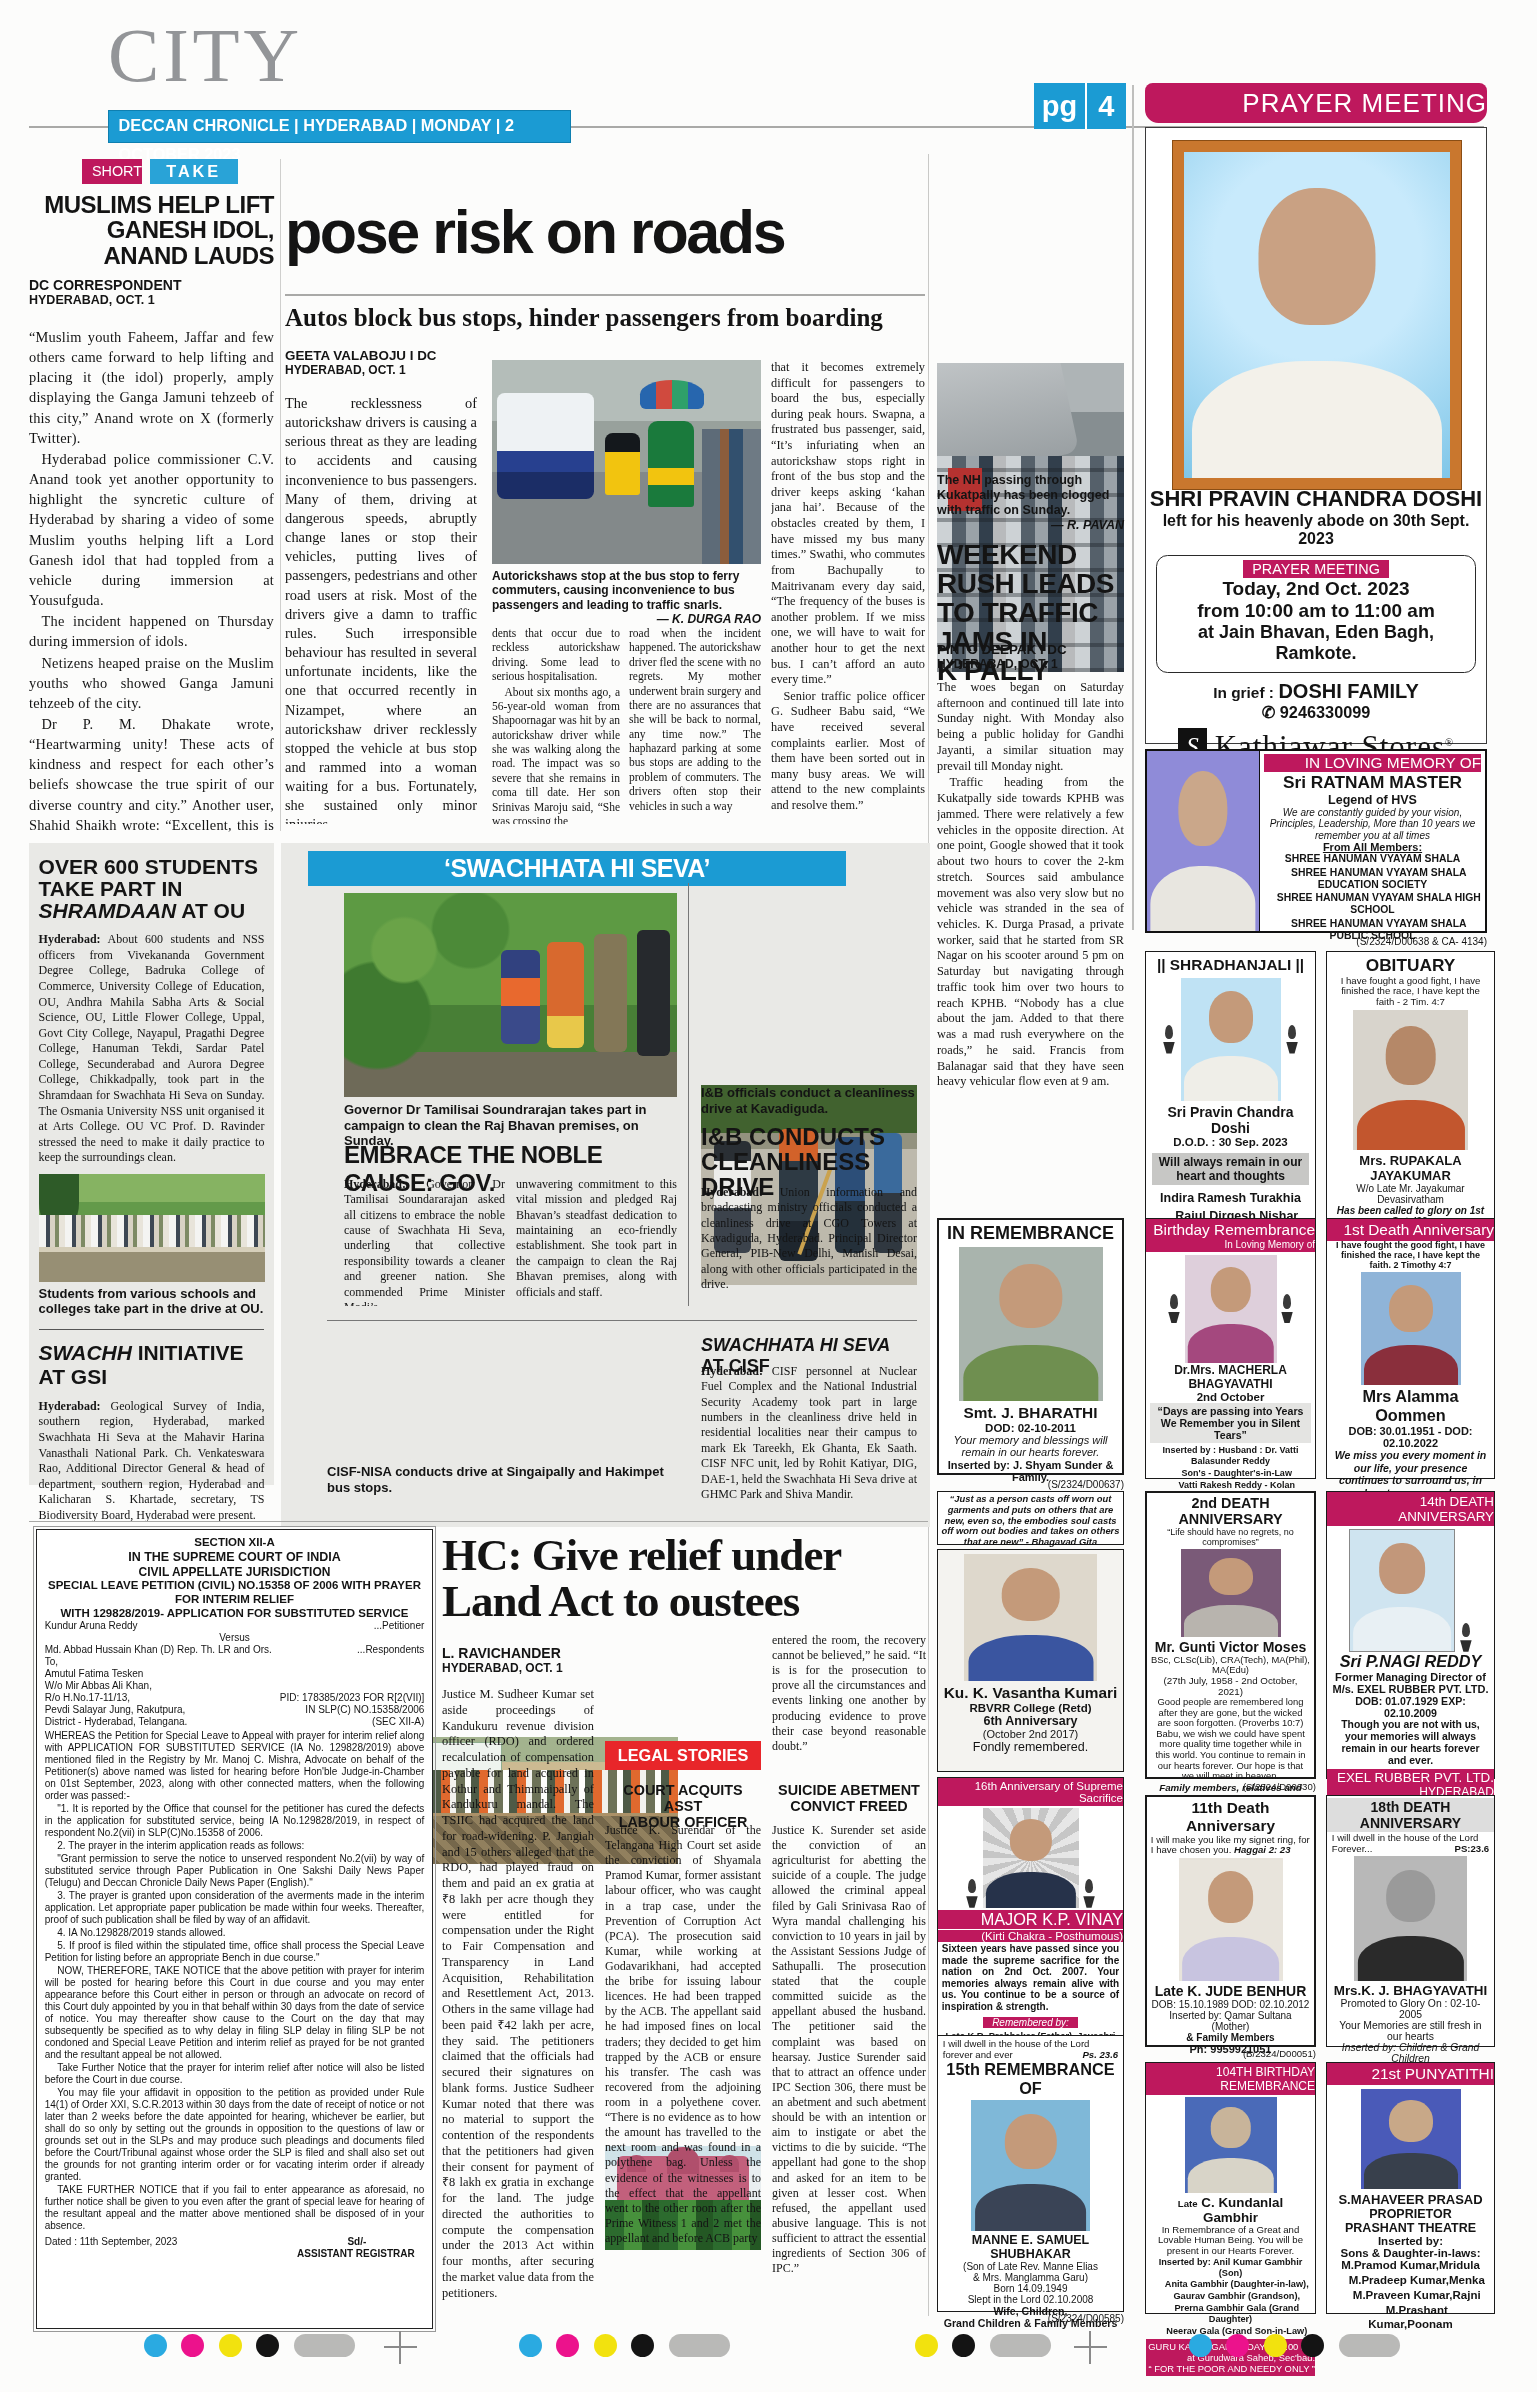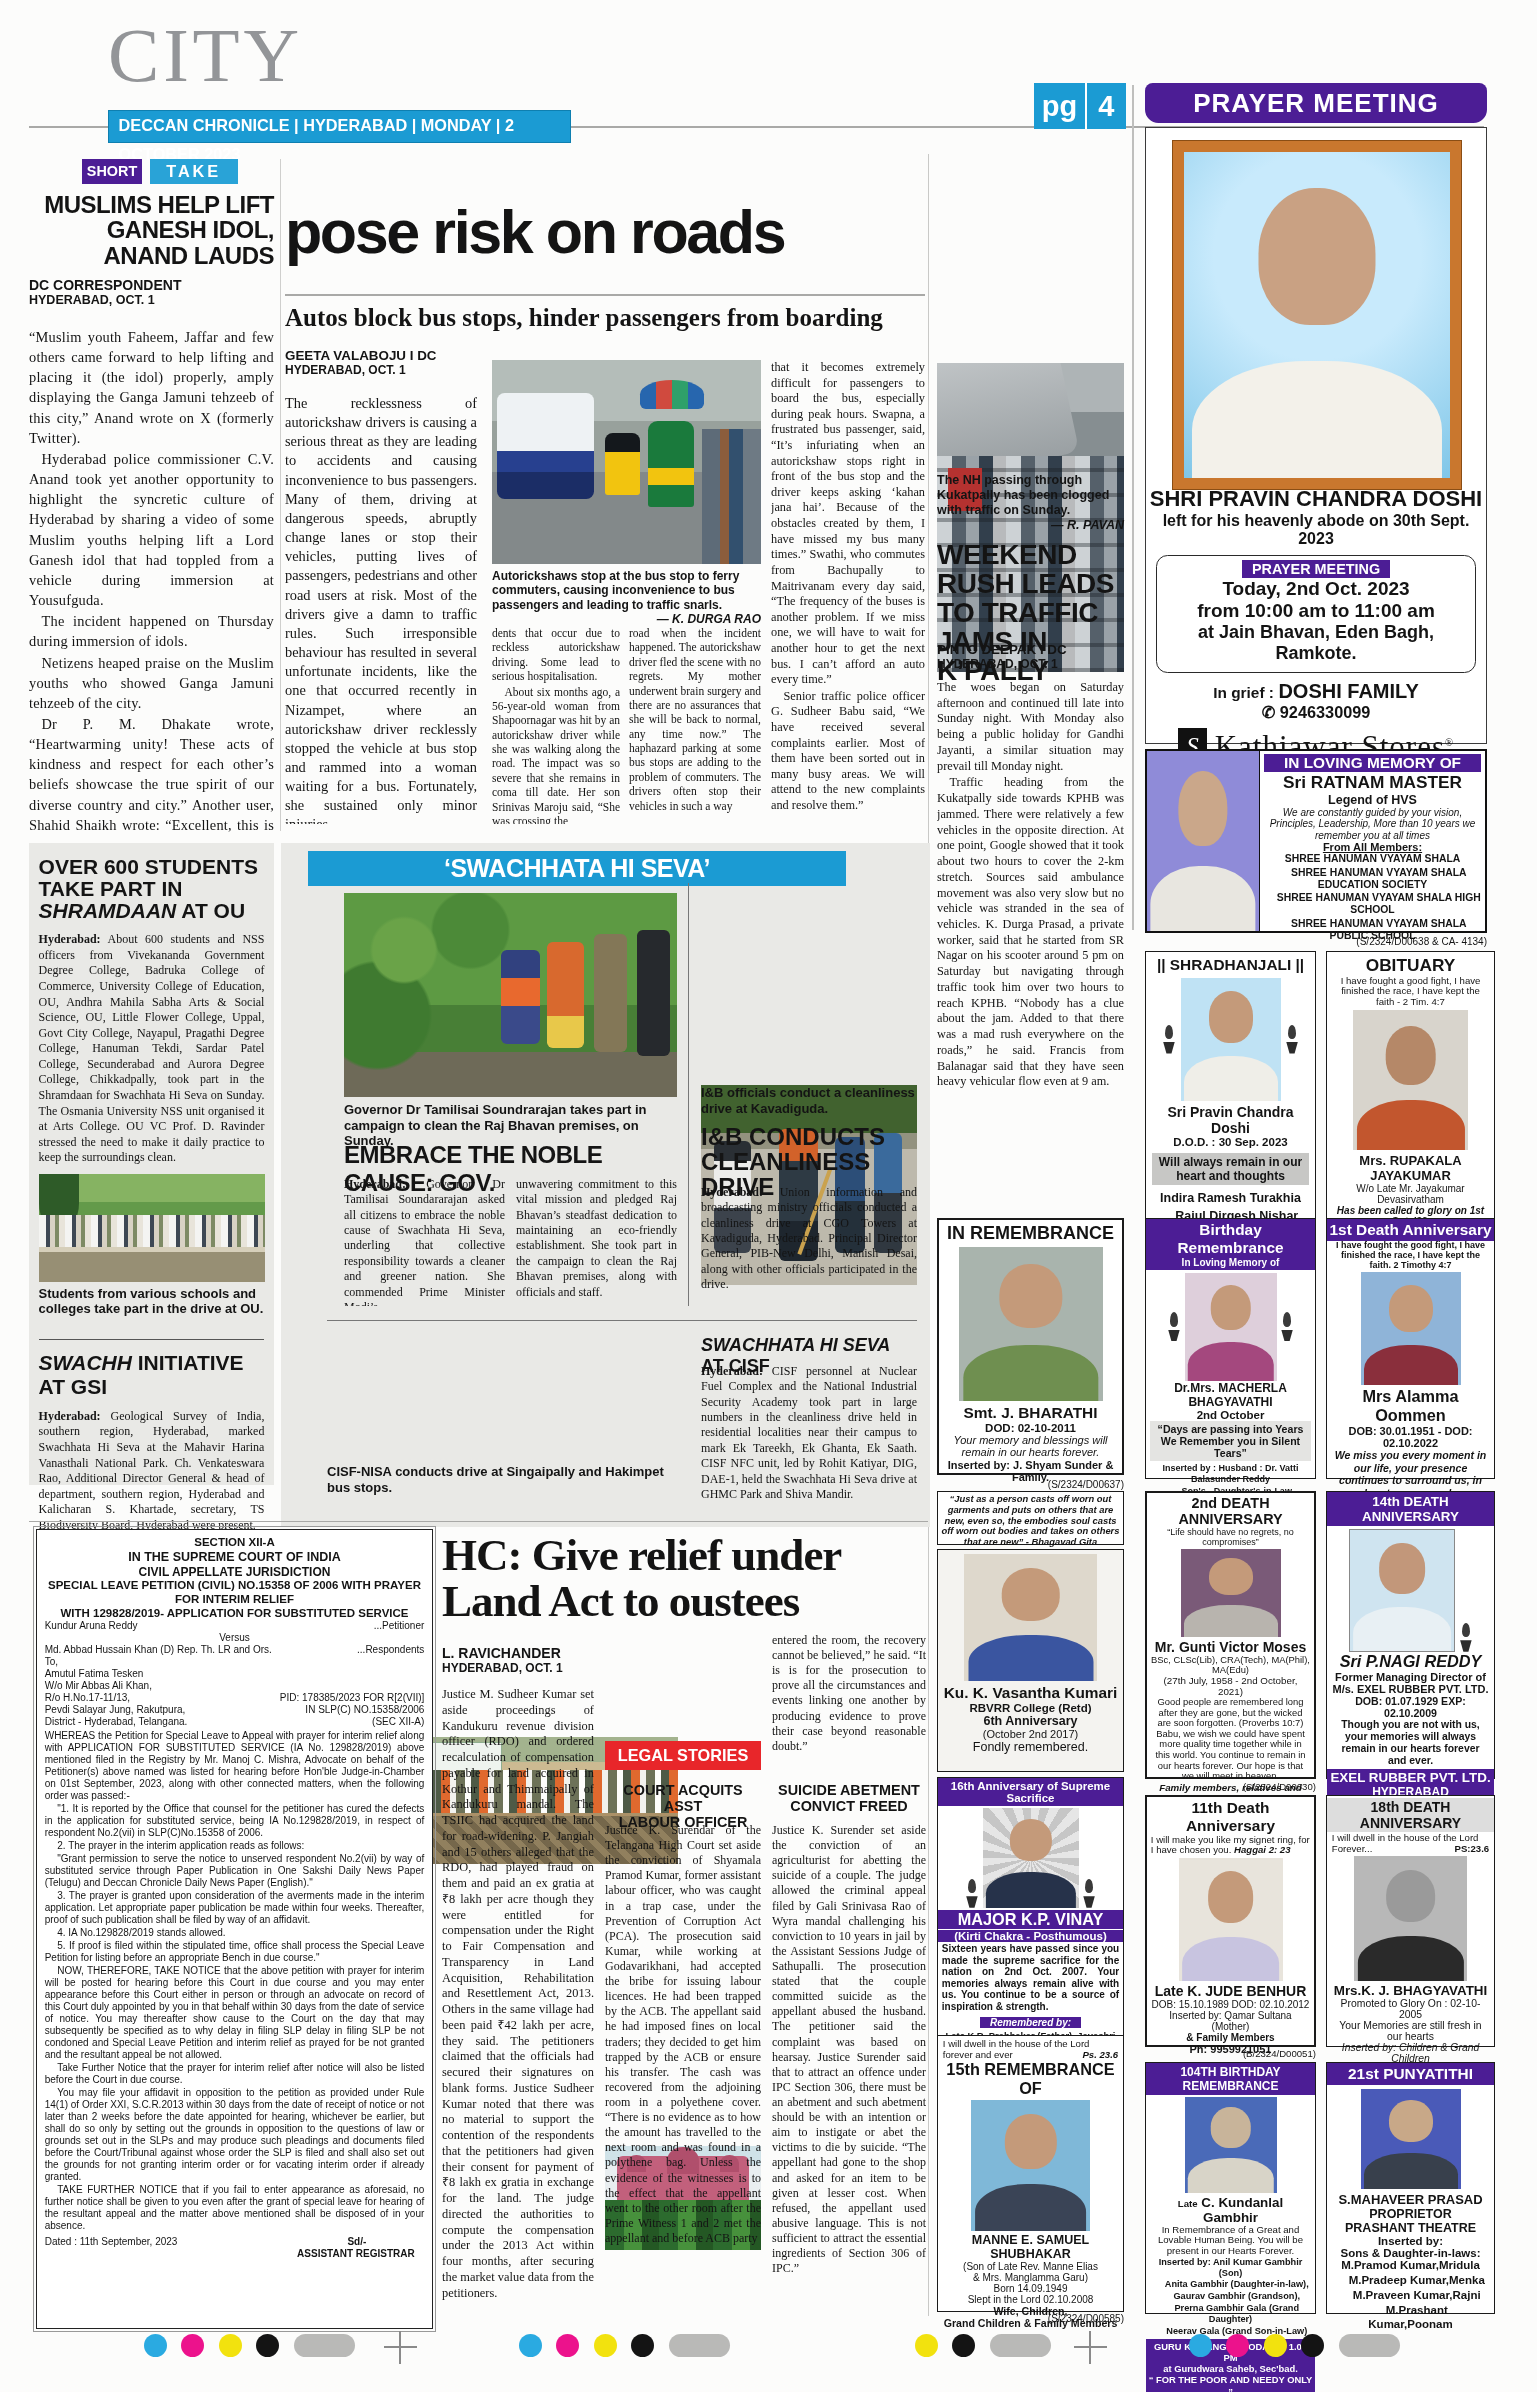--- a/index.html
+++ b/index.html
@@ -7,21 +7,21 @@
 #page{position:relative;width:1537px;height:2392px;margin:0 auto;background:#fcfcfb;color:#141414;font-family:"Liberation Sans",sans-serif;overflow:hidden}
 p{margin:0}
 .abs{position:absolute}
 .serif{font-family:"Liberation Serif",serif}
 .b{font-weight:700}.i{font-style:italic}.c{text-align:center}.r{text-align:right}
 .just{text-align:justify}
 .clip{overflow:hidden}
 .plist p+p{text-indent:12.5px;margin-top:1px}
 .rule{position:absolute;background:#a9a9a7}
 .box{border:1.9px solid #1a1a1a;background:#fff}
-.bb{background:#4c1d95;color:#fff;font-weight:700;text-align:center}
+.bb{background:#be185d;color:#fff;font-weight:400;text-align:right}
 .grayband{background:#c7c7c5}
 .photo{position:relative;overflow:hidden}
 .photo>div{position:absolute}
 .cap{font-weight:700;font-size:12px;line-height:1.2}
 .portrait{position:relative;overflow:hidden}
 .portrait::before{content:"";position:absolute;left:50%;top:11%;width:44%;height:42%;transform:translateX(-50%);background:var(--head,#c49a7a);border-radius:48% 48% 44% 44%}
 .portrait::after{content:"";position:absolute;left:50%;bottom:-10%;width:94%;height:46%;transform:translateX(-50%);background:var(--shirt,#e9e5dc);border-radius:46% 46% 0 0}
 .diya{display:inline-block;width:11.5px;height:29px;position:relative}
 .diya::before{content:"";position:absolute;left:1.9px;top:0;width:7.7px;height:14.4px;background:#3a3a3a;border-radius:50% 50% 50% 50%/62% 62% 38% 38%}
 .diya::after{content:"";position:absolute;left:0;bottom:0;width:11.5px;height:11.5px;background:#2c2c2c;clip-path:polygon(0 0,100% 0,72% 100%,28% 100%)}
@@ -198,21 +198,21 @@
   </div>
   <p class="abs r" style="left:1145px;top:936px;width:342px;font-size:10px">(S/2324/D00638 &amp; CA- 4134)</p>
 
   <div class="abs" style="left:29px;top:843px;width:245px;height:642px;background:#e9e9e6;padding:13.4px 9.6px 0">
     <h2 style="font-size:21px;margin:0;line-height:1.05"><span>OVER 600 STUDENTS TAKE PART IN </span><span class="i">SHRAMDAAN</span><span> AT OU</span></h2>
     <p class="serif just" style="margin-top:9.6px;font-size:12px;line-height:1.3"><span class="b">Hyderabad:</span> <span>About 600 students and NSS officers from Vivekananda Government Degree College, Badruka College of Commerce, University College of Education, OU, Andhra Mahila Sabha Arts &amp; Social Science, OU, Little Flower College, Uppal, Govt City College, Nayapul, Pragathi Degree College, Hanuman Tekdi, Sardar Patel College, Secunderabad and Aurora Degree College, Chikkadpally, took part in the Shramdaan for Swachhata Hi Seva on Sunday. The Osmania University NSS unit organised it at Arts College. OU VC Prof. D. Ravinder stressed the need to make it daily practice to keep the surroundings clean.</span></p>
     <div class="photo ph-ou" style="width:226px;height:108px;margin-top:7.7px">
       <div class="tr"></div>
       <div class="cw"></div>
     </div>
-    <p class="cap" style="font-size:13px;margin-top:3.8px;border-bottom:1.9px solid #555;padding-bottom:22px">Students from various schools and colleges take part in the drive at OU.</p>
+    <p class="cap" style="font-size:13px;margin-top:3.8px;border-bottom:1.9px solid #555;padding-bottom:12px">Students from various schools and colleges take part in the drive at OU.</p>
     <h2 style="font-size:21px;margin:11.5px 0 0"><span class="i">SWACHH</span><span> INITIATIVE AT GSI</span></h2>
     <p class="serif just" style="margin-top:9.6px;font-size:12px;line-height:1.3"><span class="b">Hyderabad:</span> <span>Geological Survey of India, southern region, Hyderabad, marked Swachhata Hi Seva at the Mahavir Harina Vanasthali National Park. Ch. Venkateswara Rao, Additional Director General &amp; head of department, southern region, Hyderabad and Kalicharan S. Khartade, secretary, TS Biodiversity Board, Hyderabad were present.</span></p>
   </div>
 
   <div class="abs" style="left:281px;top:843px;width:649px;height:684px;background:#e9e9e6">
     <div class="abs c" style="left:27px;top:7.7px;width:538px;height:35px;background:#1b9bd3;color:#fff;font-weight:700;font-size:25px;line-height:35px;letter-spacing:-0.5px">‘SWACHHATA HI SEVA’</div>
     <div class="abs photo ph-raj" style="left:63px;top:50px;width:333px;height:204px">
       <div class="gv"></div>
       <div class="ld"></div>
       <div class="gd"></div>

